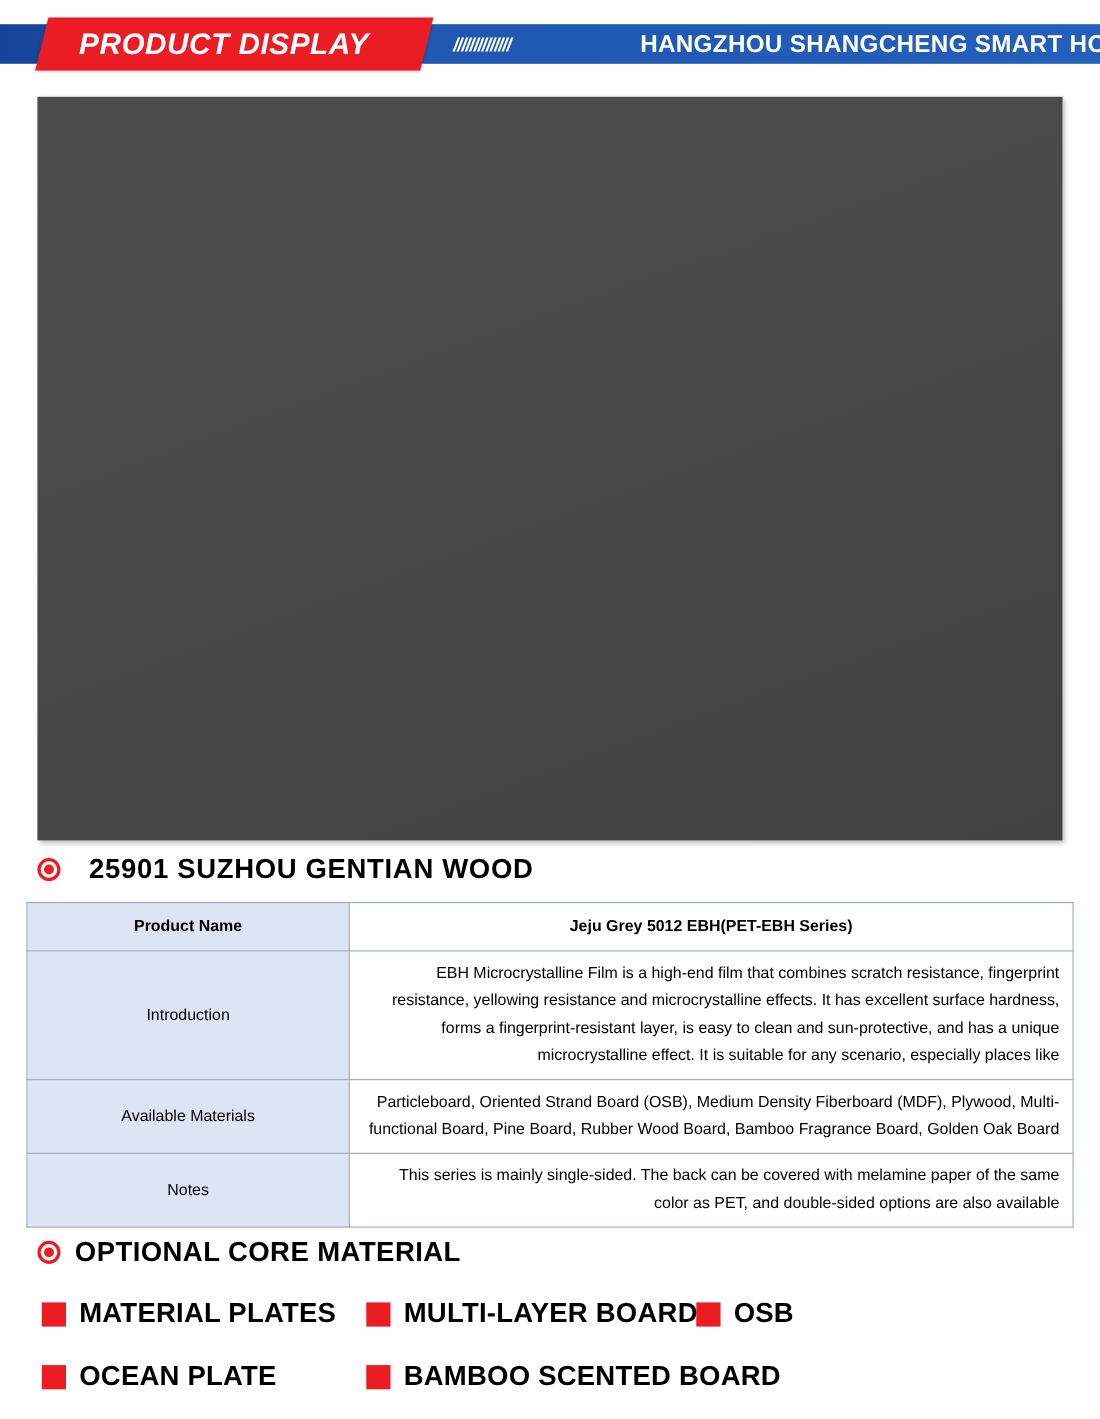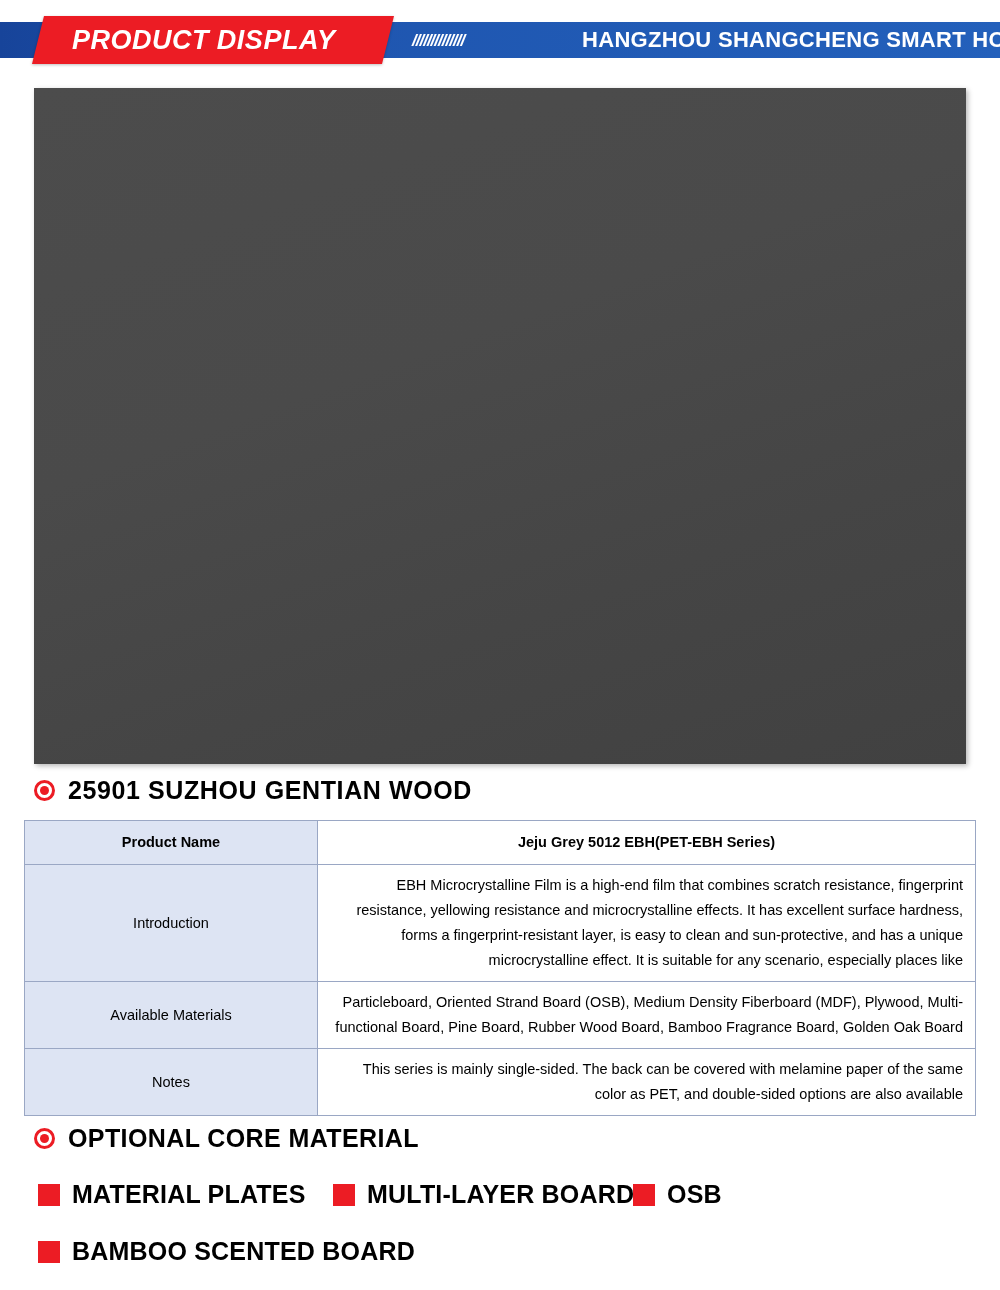--- a/index.html
+++ b/index.html
@@ -90,21 +90,21 @@
     box-shadow: 2px 2px 5px rgba(0,0,0,0.28);
   }
 
   
   .section-title {
     position: absolute;
     left: 34px;
     top: 776px;
     display: flex;
     align-items: center;
-    gap: 13px;
+    gap: 26px;
   }
   .bullet-ring {
     width: 21px;
     height: 21px;
     border-radius: 50%;
     background: #ffffff;
     border: 3px solid #ec1c24;
     box-sizing: border-box;
     position: relative;
     flex: none;
@@ -263,18 +263,22 @@
     <div class="core-item" style="width:300px">
       <span class="core-square"></span>
       <span class="core-label">MULTI-LAYER BOARD</span>
     </div>
     <div class="core-item" style="width:250px">
       <span class="core-square"></span>
       <span class="core-label">OSB</span>
     </div>
   </div>
   <div class="core-row">
+    <div class="core-item" style="width:295px">
+      <span class="core-square"></span>
+      <span class="core-label">OCEAN PLATE</span>
+    </div>
     <div class="core-item" style="width:348px">
       <span class="core-square"></span>
       <span class="core-label">BAMBOO SCENTED BOARD</span>
     </div>
   </div>
 </div>
 
 </body></html>

